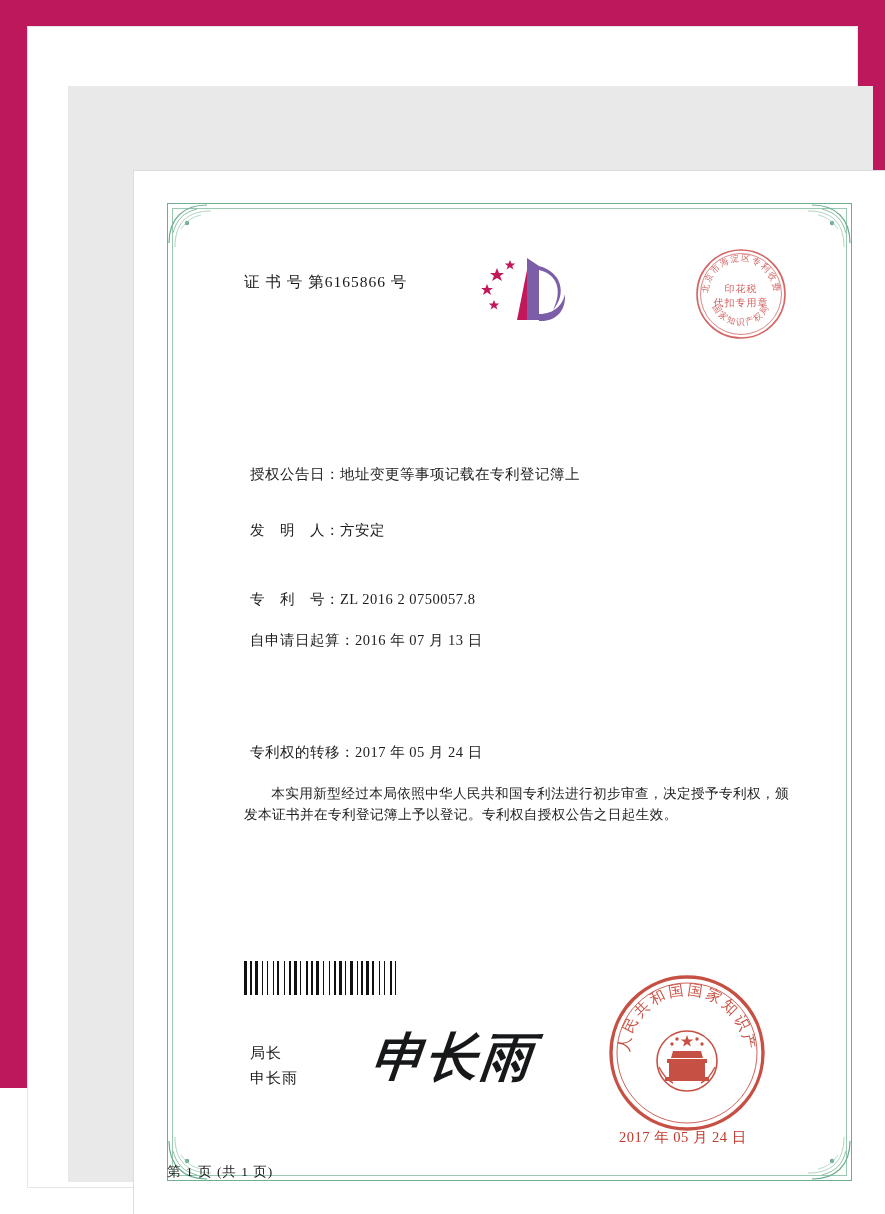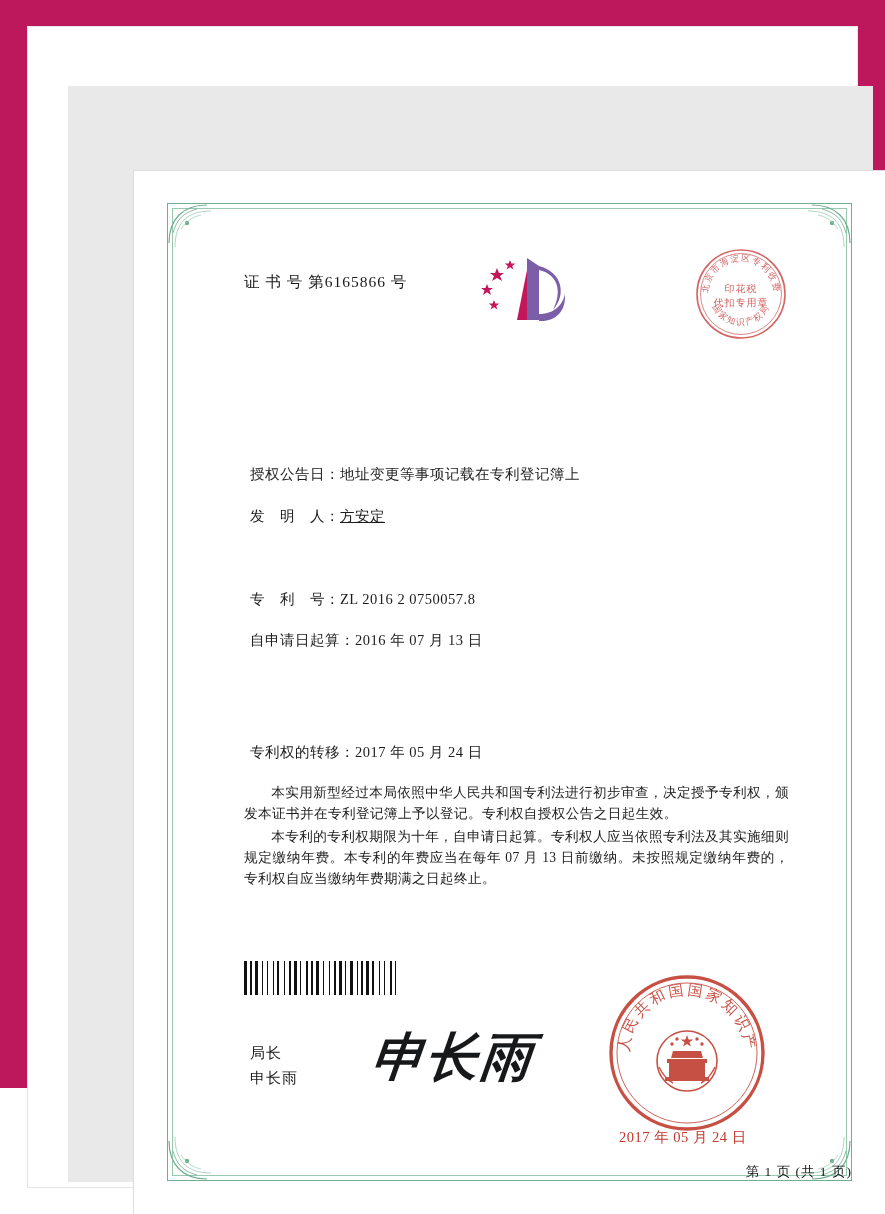--- a/index.html
+++ b/index.html
@@ -102,21 +102,21 @@
   }
   .stamp-main{
     position:absolute;left:430px;top:760px;width:180px;height:180px;
   }
   .stamp-date{
     position:absolute;left:452px;top:925px;
     font-size:14.5px;color:#c0392b;letter-spacing:.5px;
     font-family:"Liberation Serif","DejaVu Serif",serif;
   }
   .page-no{
-    position:absolute;left:0;top:960px;width:685px;text-align:right;
+    position:absolute;left:0;top:960px;width:685px;text-align:left;
     font-size:13.5px;color:#1c1c1c;letter-spacing:1px;
   }
 </style>
 </head>
 <body>
 
 <div class="scan">
   <div class="scan-inner">
     <div class="gray-band">
       <div class="white-page">
@@ -195,35 +195,34 @@
               </text>
               <text x="54" y="52" font-size="10" fill="#cc4b4b" opacity="0.9" text-anchor="middle" font-family="'DejaVu Serif',serif" letter-spacing="1">印花税</text>
               <text x="54" y="66" font-size="10" fill="#cc4b4b" opacity="0.9" text-anchor="middle" font-family="'DejaVu Serif',serif" letter-spacing="1">代扣专用章</text>
             </svg>
           </div>
 
 
           <div class="field" style="top:262px;">
             <span class="f-label">授权公告日：</span><span>地址变更等事项记载在专利登记簿上</span>
           </div>
-          <div class="field" style="top:304px;text-decoration:underline;">
+          <div class="field" style="top:318px;">
             <span class="f-label">发　明　人：</span><span>方安定</span>
           </div>
           <div class="field" style="top:387px;">
             <span class="f-label">专　利　号：</span><span>ZL 2016 2 0750057.8</span>
           </div>
           <div class="field" style="top:428px;">
             <span class="f-label">自申请日起算：</span><span>2016 年 07 月 13 日</span>
           </div>
           <div class="field" style="top:540px;">
             <span class="f-label">专利权的转移：</span><span>2017 年 05 月 24 日</span>
           </div>
 
-          <p class="para" style="top:580px;text-indent:2em;margin:0;font-family:Liberation Mono, monospace;">本实用新型经过本局依照中华人民共和国专利法进行初步审查，决定授予专利权，颁发本证书并在专利登记簿上予以登记。专利权自授权公告之日起生效。</p>
-          <p class="para" style="top:623px;text-indent:2em;margin:0;">本专利的专利权期限为十年，自申请日起算。专利权人应当依照专利法及其实施细则规定缴纳年费。本专利的年费应当在每年 07 月 13 日前缴纳。未按照规定缴纳年费的，专利权自应当缴纳年费期满之日起终止。</p>
+          <p class="para" style="top:580px;text-indent:2em;margin:0;">本实用新型经过本局依照中华人民共和国专利法进行初步审查，决定授予专利权，颁发本证书并在专利登记簿上予以登记。专利权自授权公告之日起生效。</p>
 
           <div class="barcode" id="barcode"><i style="width:3px"></i><i style="width:1px;background:transparent"></i><i style="width:2px"></i><i style="width:1px;background:transparent"></i><i style="width:3px"></i><i style="width:2px;background:transparent"></i><i style="width:1px"></i><i style="width:2px;background:transparent"></i><i style="width:1px"></i><i style="width:3px;background:transparent"></i><i style="width:1px"></i><i style="width:1px;background:transparent"></i><i style="width:2px"></i><i style="width:3px;background:transparent"></i><i style="width:1px"></i><i style="width:2px;background:transparent"></i><i style="width:2px"></i><i style="width:1px;background:transparent"></i><i style="width:3px"></i><i style="width:1px;background:transparent"></i><i style="width:1px"></i><i style="width:3px;background:transparent"></i><i style="width:2px"></i><i style="width:1px;background:transparent"></i><i style="width:2px"></i><i style="width:1px;background:transparent"></i><i style="width:3px"></i><i style="width:2px;background:transparent"></i><i style="width:1px"></i><i style="width:3px;background:transparent"></i><i style="width:1px"></i><i style="width:2px;background:transparent"></i><i style="width:2px"></i><i style="width:1px;background:transparent"></i><i style="width:3px"></i><i style="width:1px;background:transparent"></i><i style="width:1px"></i><i style="width:2px;background:transparent"></i><i style="width:3px"></i><i style="width:2px;background:transparent"></i><i style="width:1px"></i><i style="width:1px;background:transparent"></i><i style="width:2px"></i><i style="width:1px;background:transparent"></i><i style="width:3px"></i><i style="width:1px;background:transparent"></i><i style="width:2px"></i><i style="width:3px;background:transparent"></i><i style="width:1px"></i><i style="width:2px;background:transparent"></i><i style="width:1px"></i><i style="width:3px;background:transparent"></i><i style="width:2px"></i><i style="width:1px;background:transparent"></i><i style="width:1px"></i></div>
 
           <div class="sig-label">
             <div>局长</div>
             <div>申长雨</div>
           </div>
           <div class="sig-script">申长雨</div>
 
           <div class="stamp-main">

